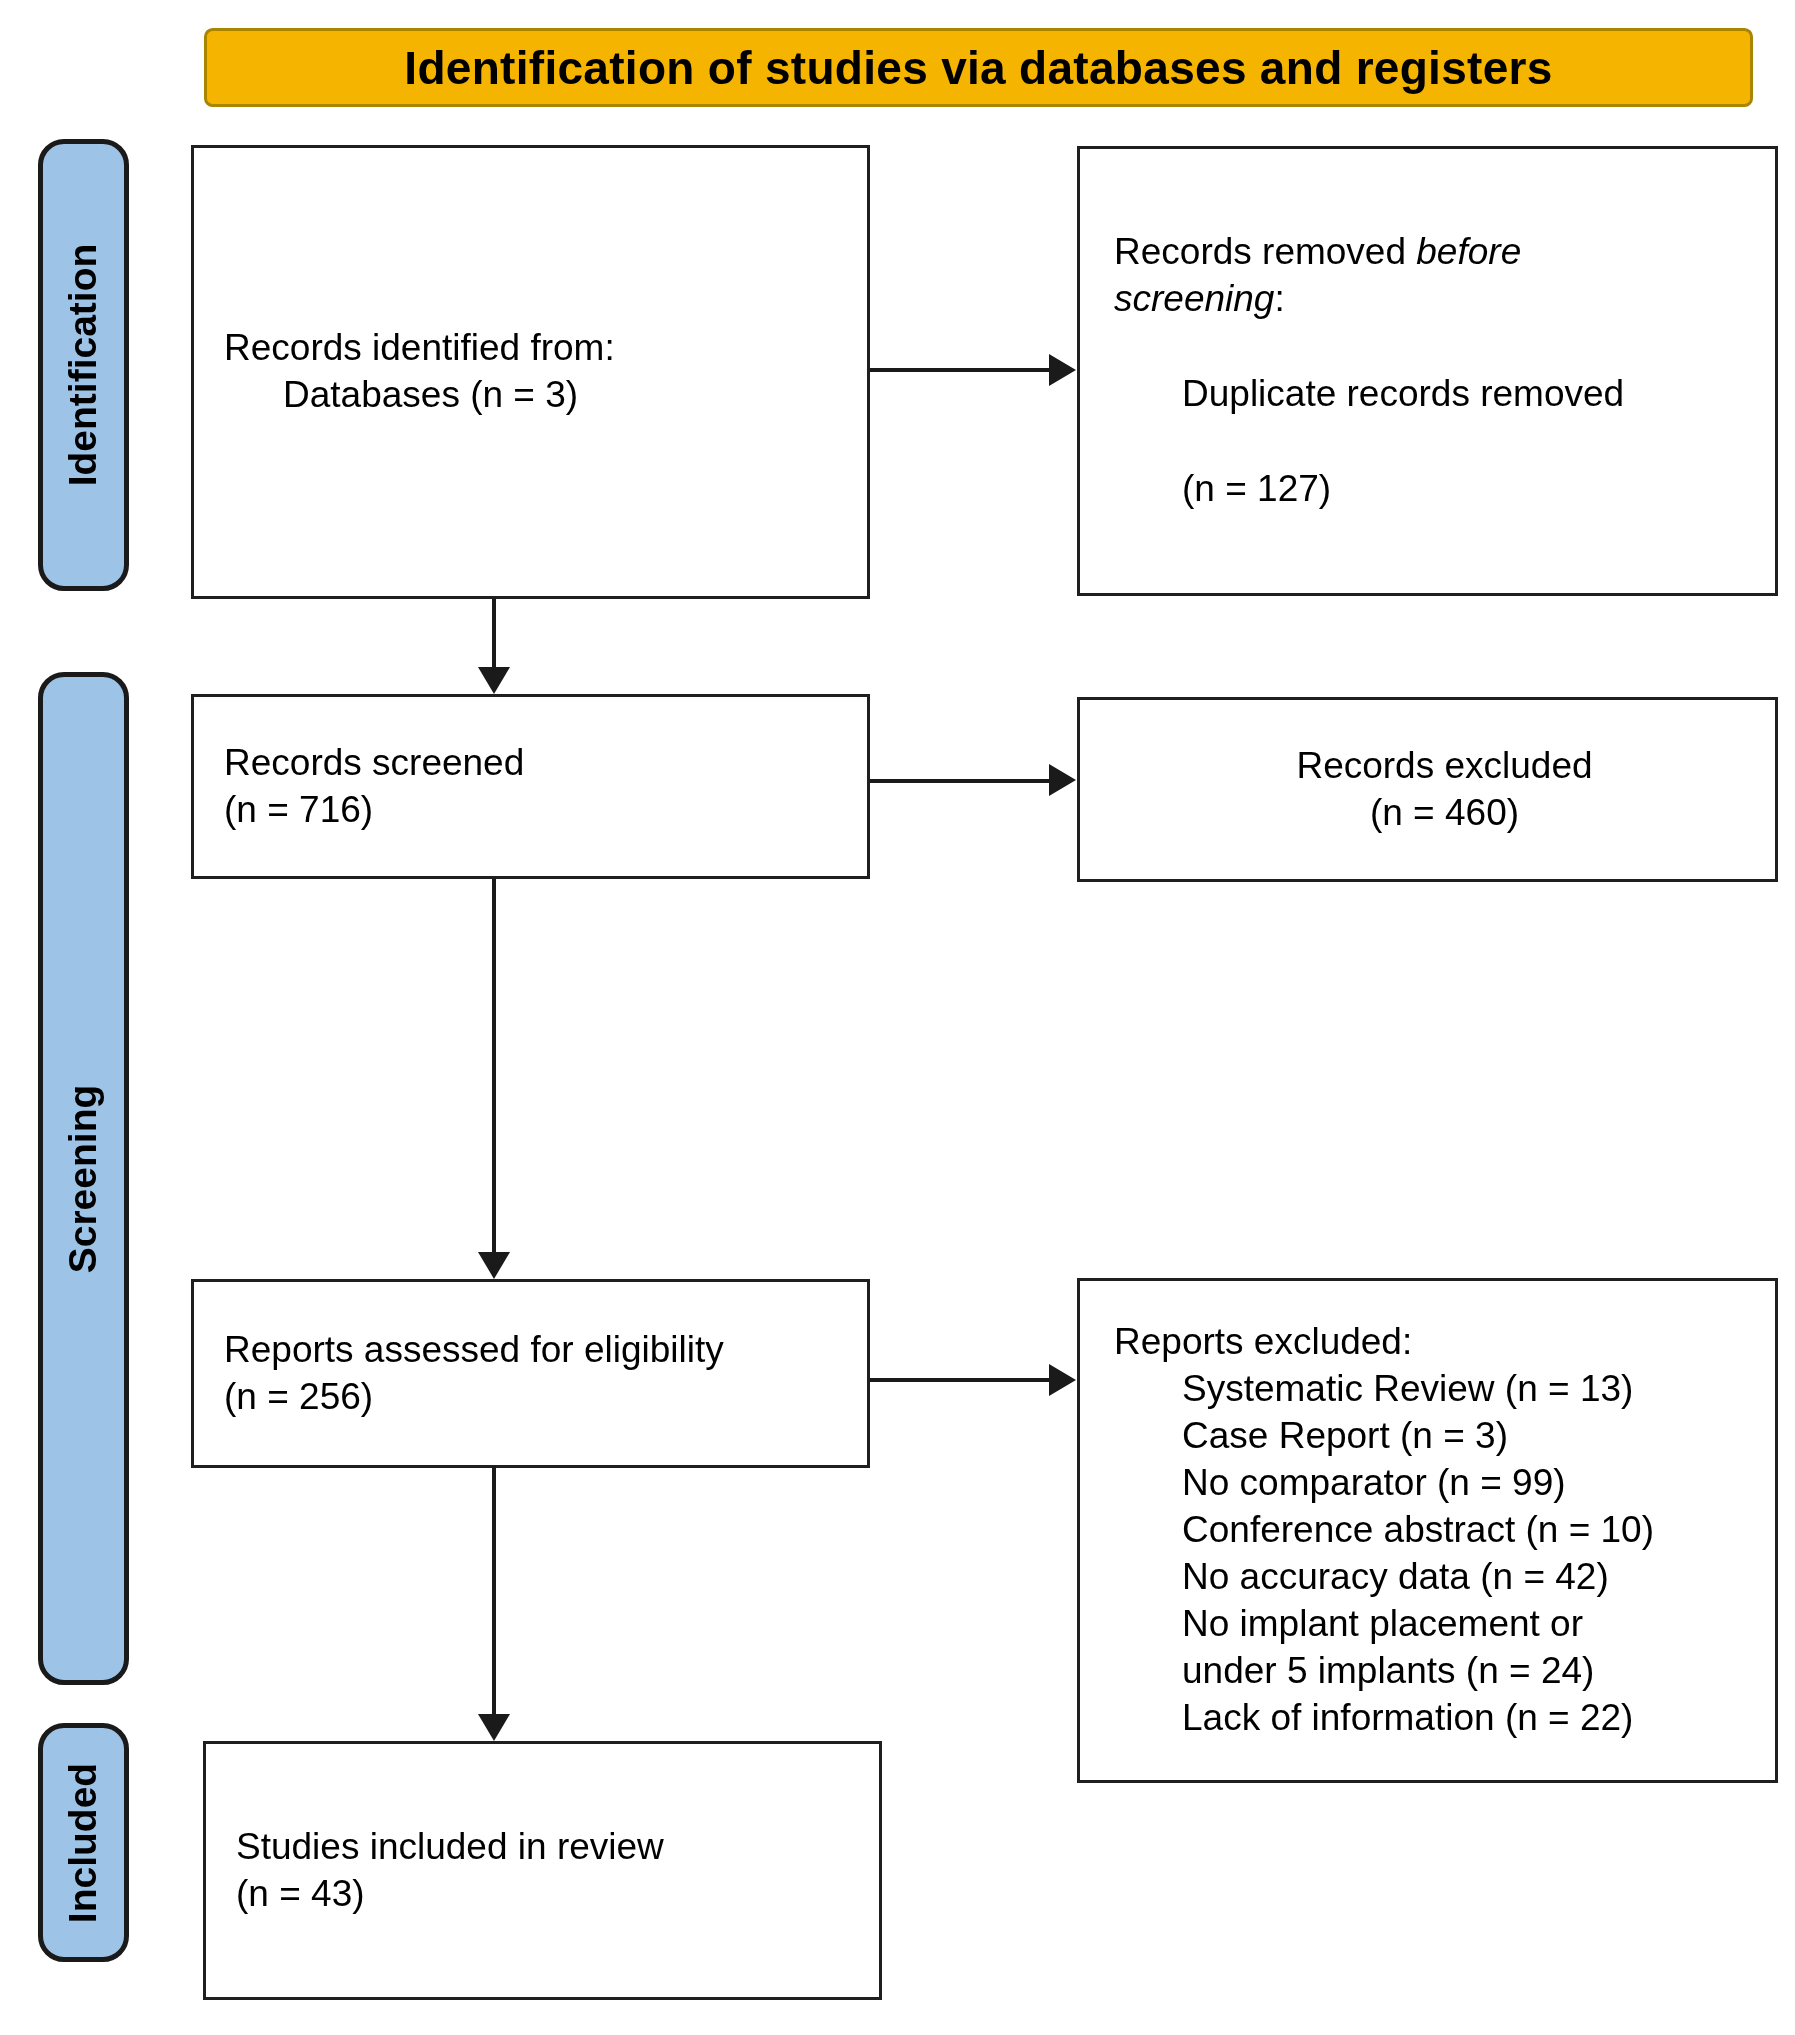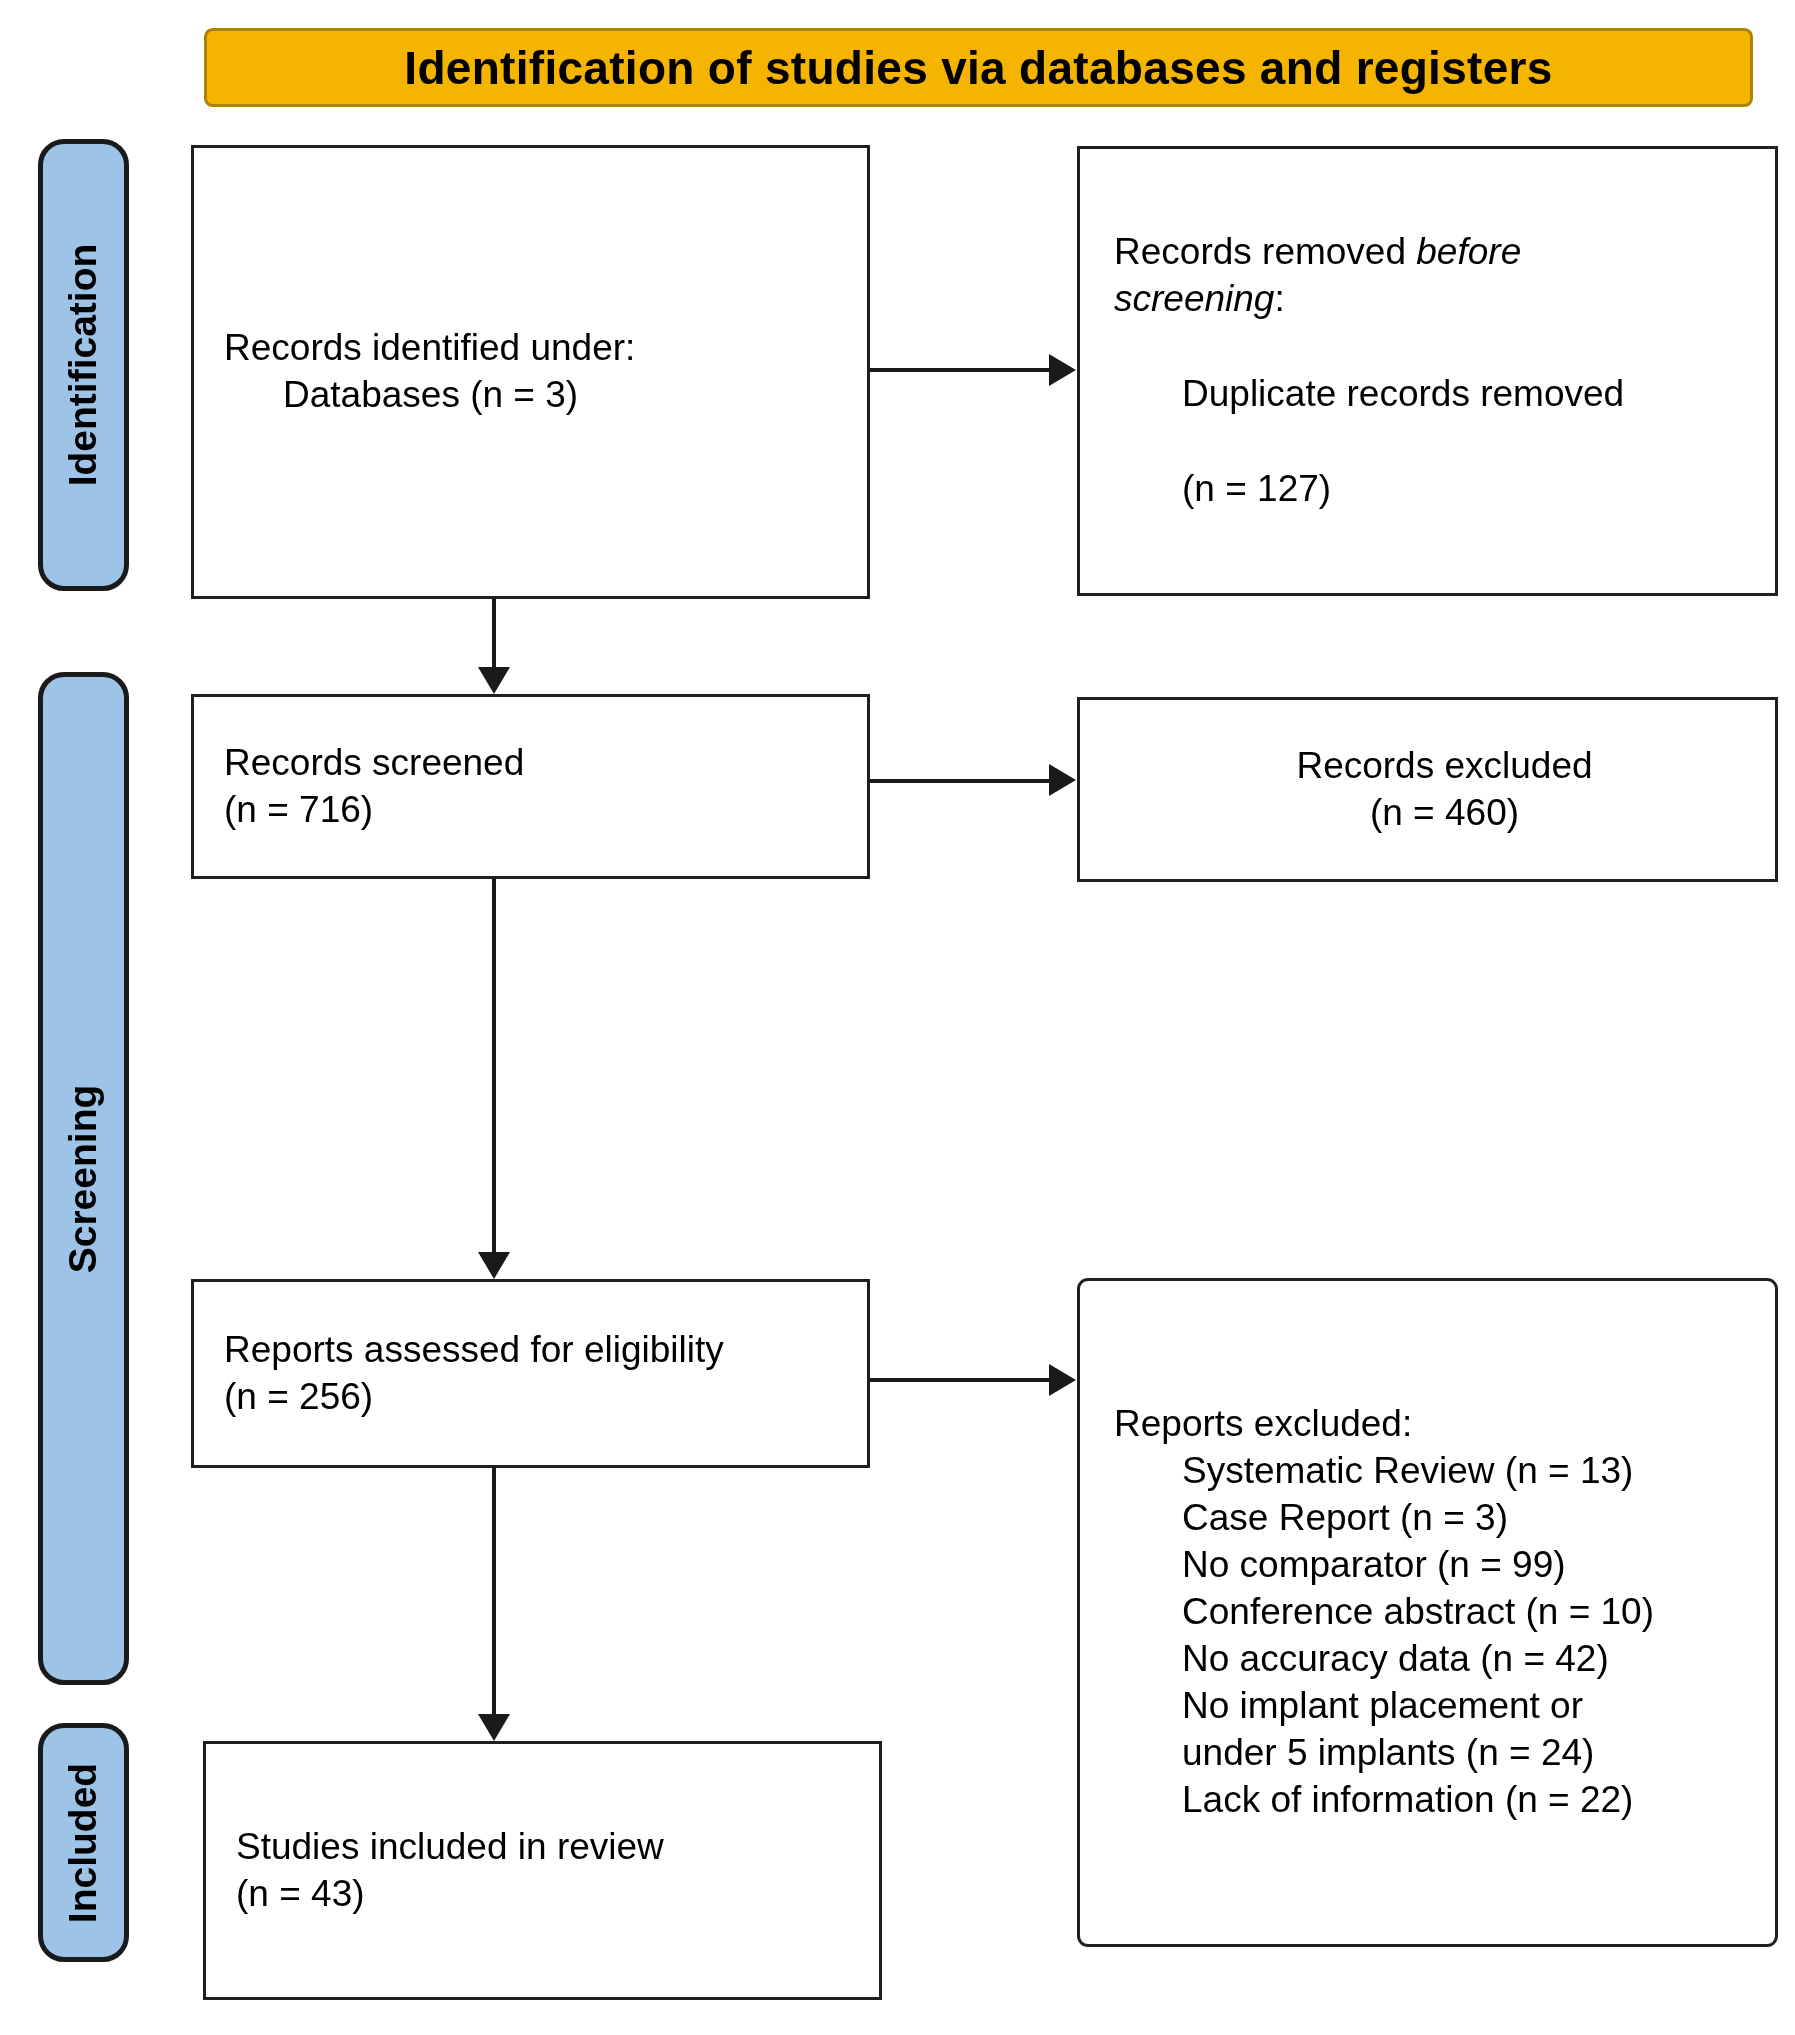--- a/index.html
+++ b/index.html
@@ -59,21 +59,21 @@
     box-sizing: border-box;
     display: flex; flex-direction: column; justify-content: center;
     font-size: 37px;
     line-height: 1.27;
   }
   .box-records-identified { left: 191px;  top: 145px;  width: 679px; height: 454px; padding-left: 30px; }
   .box-records-removed    { left: 1077px; top: 146px;  width: 701px; height: 450px; padding-left: 34px; gap: 48px; }
   .box-records-screened   { left: 191px;  top: 694px; width: 679px; height: 185px; padding-left: 30px; }
   .box-records-excluded   { left: 1077px; top: 697px; width: 701px; height: 185px; padding-left: 34px; align-items: center; }
   .box-reports-assessed   { left: 191px;  top: 1279px; width: 679px; height: 189px; padding-left: 30px; }
-  .box-reports-excluded   { left: 1077px; top: 1278px; width: 701px; height: 669px; padding-left: 34px; border-radius: 11px; }
+  .box-reports-excluded   { left: 1077px; top: 1278px; width: 701px; height: 505px; padding-left: 34px; }
   .box-studies-included   { left: 203px;  top: 1741px; width: 679px; height: 259px; padding-left: 30px; justify-content: center; }
 
   .indent-1 { padding-left: 59px; }
   .indent-2 { padding-left: 68px; }
   .wrap-before { max-width: 506px; }
   .wrap-implants { max-width: 481px; }
   em { font-style: italic; }
 
   
   .arrow-line-h { position: absolute; height: 3.7px; background: #1A1A1A; }
@@ -104,21 +104,21 @@
     <span>Identification</span>
   </div>
   <div class="stage stage-screening">
     <span>Screening</span>
   </div>
   <div class="stage stage-included">
     <span>Included</span>
   </div>
 
   <div class="fbox box-records-identified">
-    <div>Records identified under:</div>
+    <div>Records identified from:</div>
     <div class="indent-1">Databases (n = 3)</div>
   </div>
 
   <div class="fbox box-records-removed">
     <div class="wrap-before"><span>Records removed </span><em>before screening</em><span>:</span></div>
     <div class="indent-2">Duplicate records removed</div>
     <div class="indent-2">(n = 127)</div>
   </div>
 
   <div class="fbox box-records-screened">

